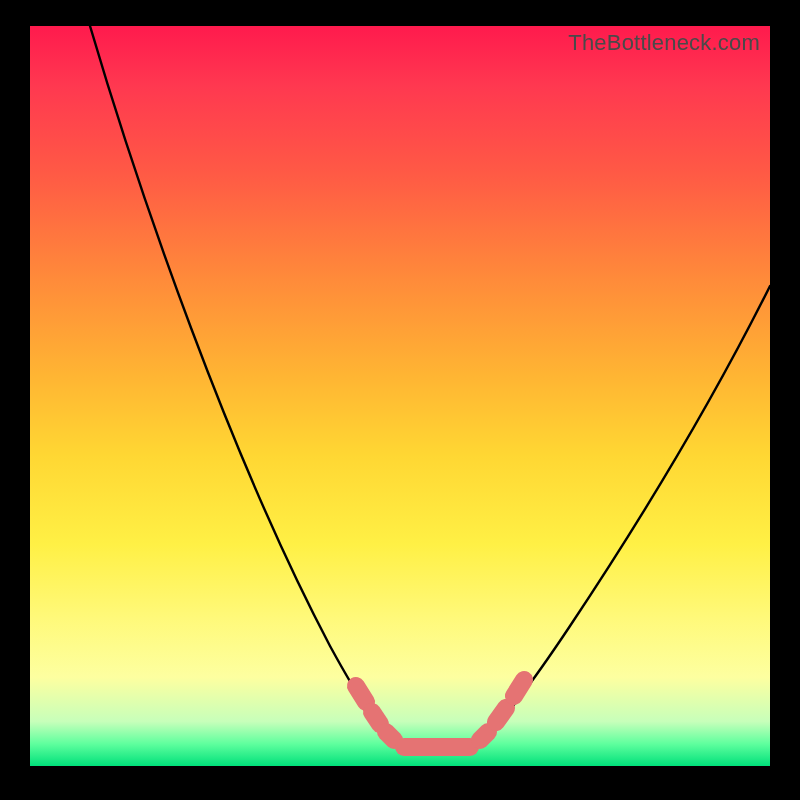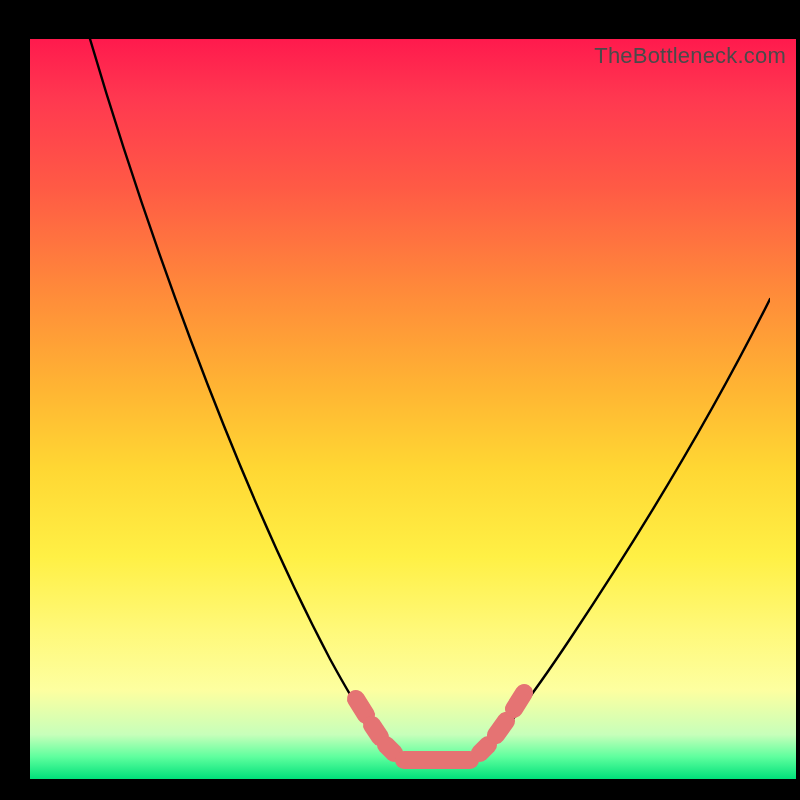--- a/index.html
+++ b/index.html
@@ -15,39 +15,38 @@
     position: absolute;
     left: 0;
     top: 0;
     width: 800px;
     height: 800px;
     background: #000;
   }
   .plot {
     position: absolute;
     left: 30px;
-    top: 39px;
+    top: 26px;
     width: 740px;
     height: 740px;
     background: linear-gradient(
       to bottom,
       #ff1a4d 0%,
       #ff3850 8%,
       #ff5a45 20%,
       #ff8a3a 34%,
       #ffb433 47%,
       #ffd733 58%,
       #fff045 70%,
       #fff97a 80%,
       #fdffa0 88%,
       #c7ffba 94%,
       #5fff9e 97%,
       #00e07a 100%
     );
-    padding-left: 26px;
   }
   .watermark {
     position: absolute;
     top: 4px;
     right: 10px;
     color: #4a4a4a;
     font-size: 22px;
     font-weight: 500;
     letter-spacing: 0.2px;
     user-select: none;

